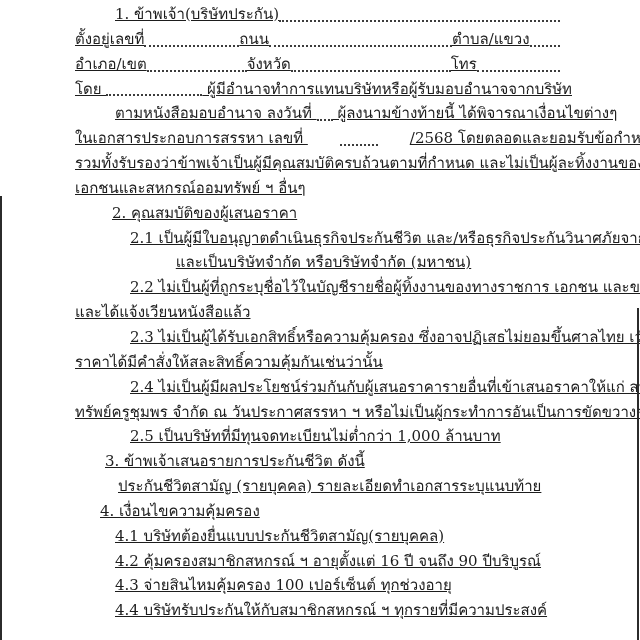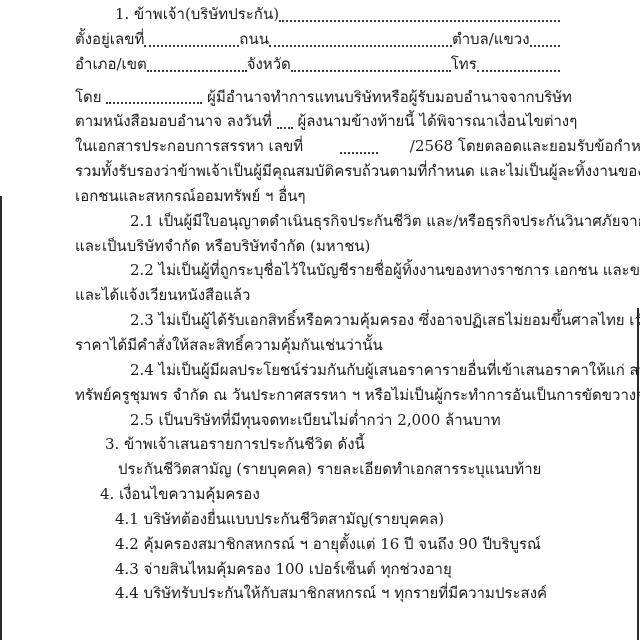--- a/index.html
+++ b/index.html
@@ -22,20 +22,21 @@
   .line {
     display: flex;
     align-items: flex-end;
     line-height: 24.85px;
     height: 24.85px;
   }
   .line.dots-row { padding-right: 12px; }
   .seg-text {
     flex: 0 0 auto;
     white-space: pre;
+    text-decoration: underline;
   }
   .seg-dots {
     height: 0;
     border-bottom: 2px dotted #3c3c3c;
     margin-bottom: 5px;
     flex: 0 0 auto;
   }
   .seg-dots.fill {
     flex: 1 1 auto;
     min-width: 16px;
@@ -65,45 +66,48 @@
       <span class="seg-dots fill"></span>
     </div>
     <div class="line dots-row" style="padding-left: 0px;">
       <span class="seg-text">อำเภอ/เขต</span>
       <span class="seg-dots" style="width: 100px;"></span>
       <span class="seg-text">จังหวัด</span>
       <span class="seg-dots" style="width: 160px;"></span>
       <span class="seg-text">โทร</span>
       <span class="seg-dots fill"></span>
     </div>
-    <div class="line" style="padding-left: 0px; margin-top: 8px;">
+    <div class="line" style="padding-left: 0px;">
       <span class="seg-text">โดย </span>
       <span class="seg-dots fill"></span>
       <span class="seg-text"> ผู้มีอำนาจทำการแทนบริษัทหรือผู้รับมอบอำนาจจากบริษัท</span>
     </div>
-    <div class="line" style="padding-left: 0px;">
+    <div class="line" style="padding-left: 0px; margin-left: 40px;">
       <span class="seg-text">ตามหนังสือมอบอำนาจ ลงวันที่ </span>
       <span class="seg-dots fill"></span>
       <span class="seg-text"> ผู้ลงนามข้างท้ายนี้ ได้พิจารณาเงื่อนไขต่างๆ</span>
     </div>
     <div class="line" style="padding-left: 0px; gap: 32px;">
       <span class="seg-text">ในเอกสารประกอบการสรรหา เลขที่ </span>
       <span class="seg-dots" style="width: 38px;"></span>
       <span class="seg-text">/2568 โดยตลอดและยอมรับข้อกำหนดและเงื่อนไขนั้นแล้ว</span>
     </div>
     <div class="line" style="padding-left: 0px;">
       <span class="seg-text">รวมทั้งรับรองว่าข้าพเจ้าเป็นผู้มีคุณสมบัติครบถ้วนตามที่กำหนด และไม่เป็นผู้ละทิ้งงานของทางราชการ</span>
     </div>
     <div class="line" style="padding-left: 0px;">
       <span class="seg-text">เอกชนและสหกรณ์ออมทรัพย์ ฯ อื่นๆ</span>
     </div>
+    <div class="line" style="padding-left: 37px;">
+      <span class="seg-text">2. คุณสมบัติของผู้เสนอราคา</span>
+    </div>
     <div class="line" style="padding-left: 55px;">
       <span class="seg-text">2.1 เป็นผู้มีใบอนุญาตดำเนินธุรกิจประกันชีวิต และ/หรือธุรกิจประกันวินาศภัยจากทางราชการ</span>
     </div>
-    <div class="line" style="padding-left: 0px;">
+    <div class="line" style="padding-left: 0px; justify-content: center;">
       <span class="seg-text">และเป็นบริษัทจำกัด หรือบริษัทจำกัด (มหาชน)</span>
     </div>
     <div class="line" style="padding-left: 55px;">
       <span class="seg-text">2.2 ไม่เป็นผู้ที่ถูกระบุชื่อไว้ในบัญชีรายชื่อผู้ทิ้งงานของทางราชการ เอกชน และของสหกรณ์ ฯ</span>
     </div>
     <div class="line" style="padding-left: 0px;">
       <span class="seg-text">และได้แจ้งเวียนหนังสือแล้ว</span>
     </div>
     <div class="line" style="padding-left: 55px;">
       <span class="seg-text">2.3 ไม่เป็นผู้ได้รับเอกสิทธิ์หรือความคุ้มครอง ซึ่งอาจปฏิเสธไม่ยอมขึ้นศาลไทย เว้นแต่รัฐบาล</span>
@@ -111,21 +115,21 @@
     <div class="line" style="padding-left: 0px;">
       <span class="seg-text">ราคาได้มีคำสั่งให้สละสิทธิ์ความคุ้มกันเช่นว่านั้น</span>
     </div>
     <div class="line" style="padding-left: 55px;">
       <span class="seg-text">2.4 ไม่เป็นผู้มีผลประโยชน์ร่วมกันกับผู้เสนอราคารายอื่นที่เข้าเสนอราคาให้แก่ สหกรณ์ออม</span>
     </div>
     <div class="line" style="padding-left: 0px;">
       <span class="seg-text">ทรัพย์ครูชุมพร จำกัด ณ วันประกาศสรรหา ฯ หรือไม่เป็นผู้กระทำการอันเป็นการขัดขวางการแข่งขันราคา</span>
     </div>
     <div class="line" style="padding-left: 55px;">
-      <span class="seg-text">2.5 เป็นบริษัทที่มีทุนจดทะเบียนไม่ต่ำกว่า 2,000 ล้านบาท</span>
+      <span class="seg-text">2.5 เป็นบริษัทที่มีทุนจดทะเบียนไม่ต่ำกว่า 1,000 ล้านบาท</span>
     </div>
     <div class="line" style="padding-left: 30px;">
       <span class="seg-text">3. ข้าพเจ้าเสนอรายการประกันชีวิต ดังนี้</span>
     </div>
     <div class="line" style="padding-left: 43px;">
       <span class="seg-text">ประกันชีวิตสามัญ (รายบุคคล) รายละเอียดทำเอกสารระบุแนบท้าย</span>
     </div>
     <div class="line" style="padding-left: 25px;">
       <span class="seg-text">4. เงื่อนไขความคุ้มครอง</span>
     </div>

